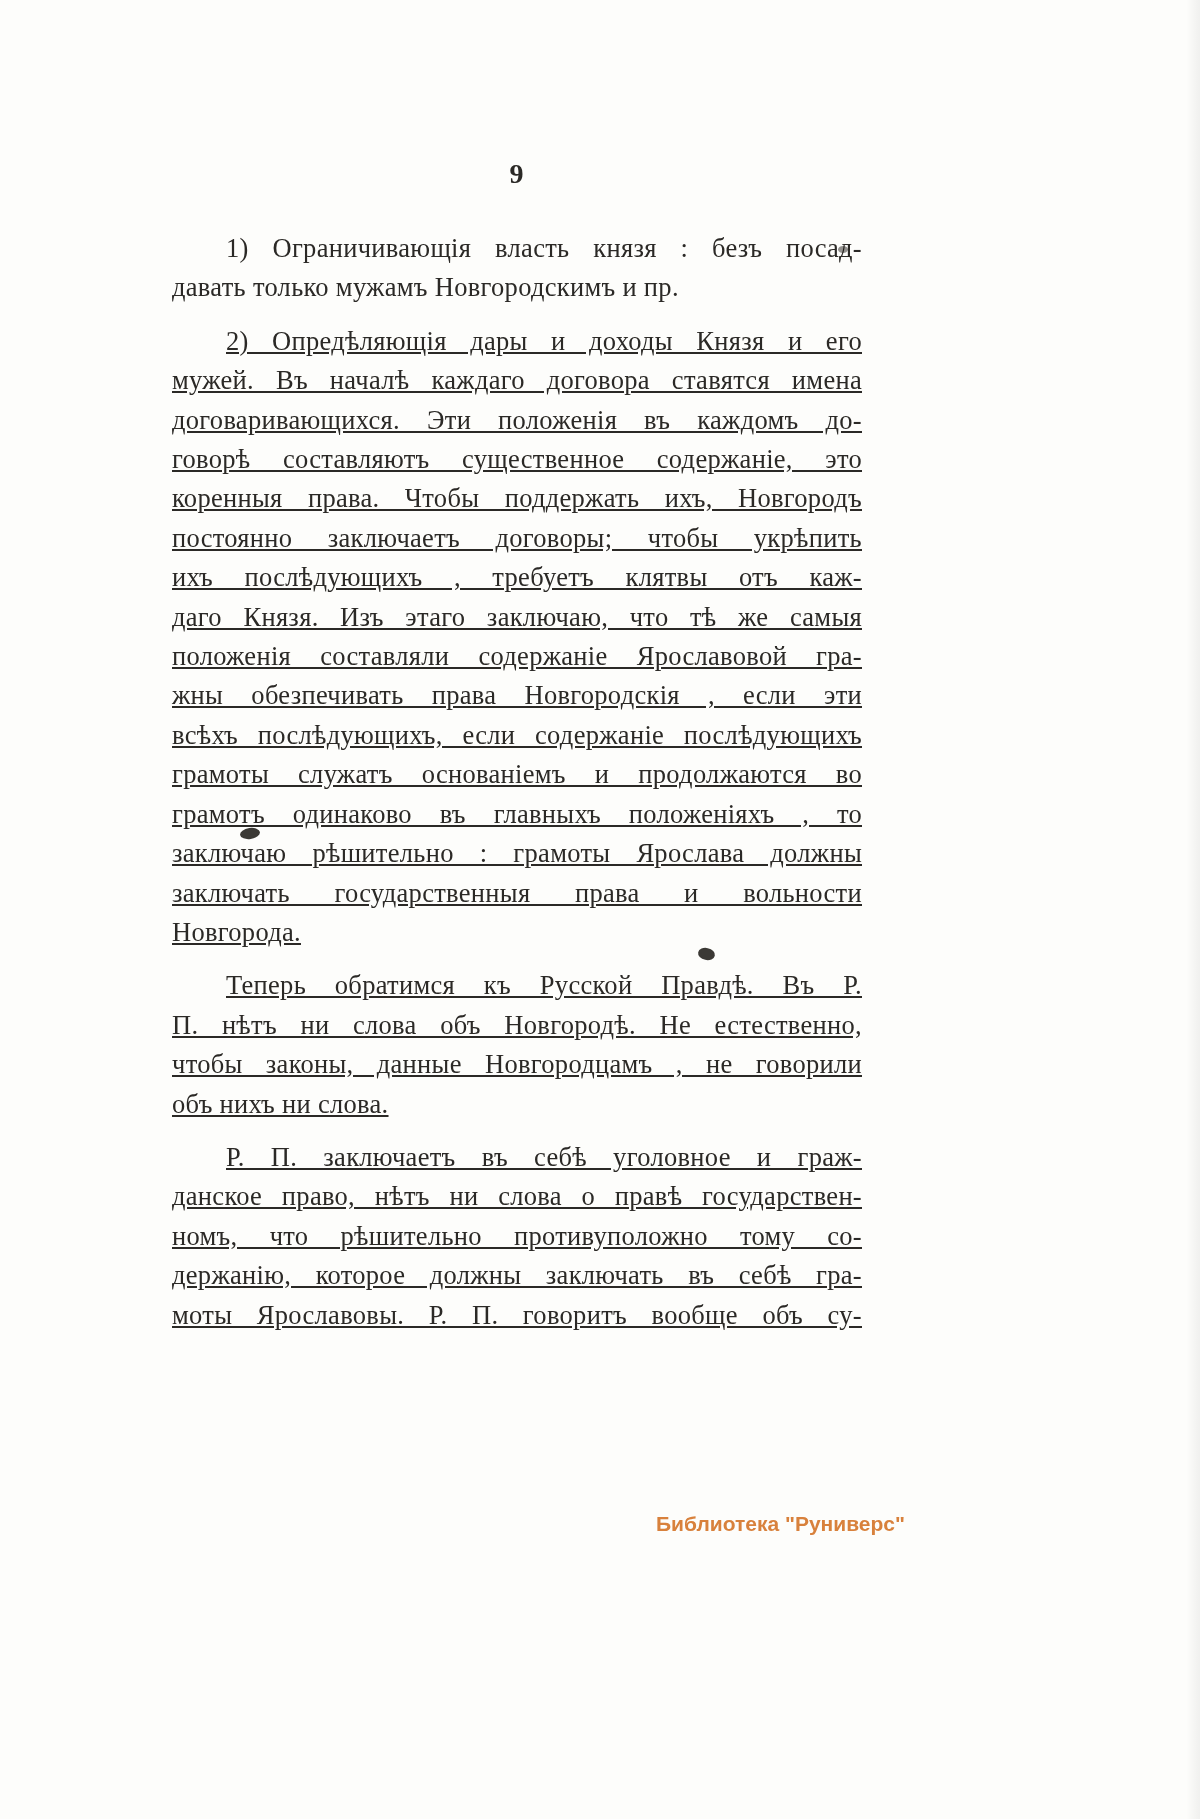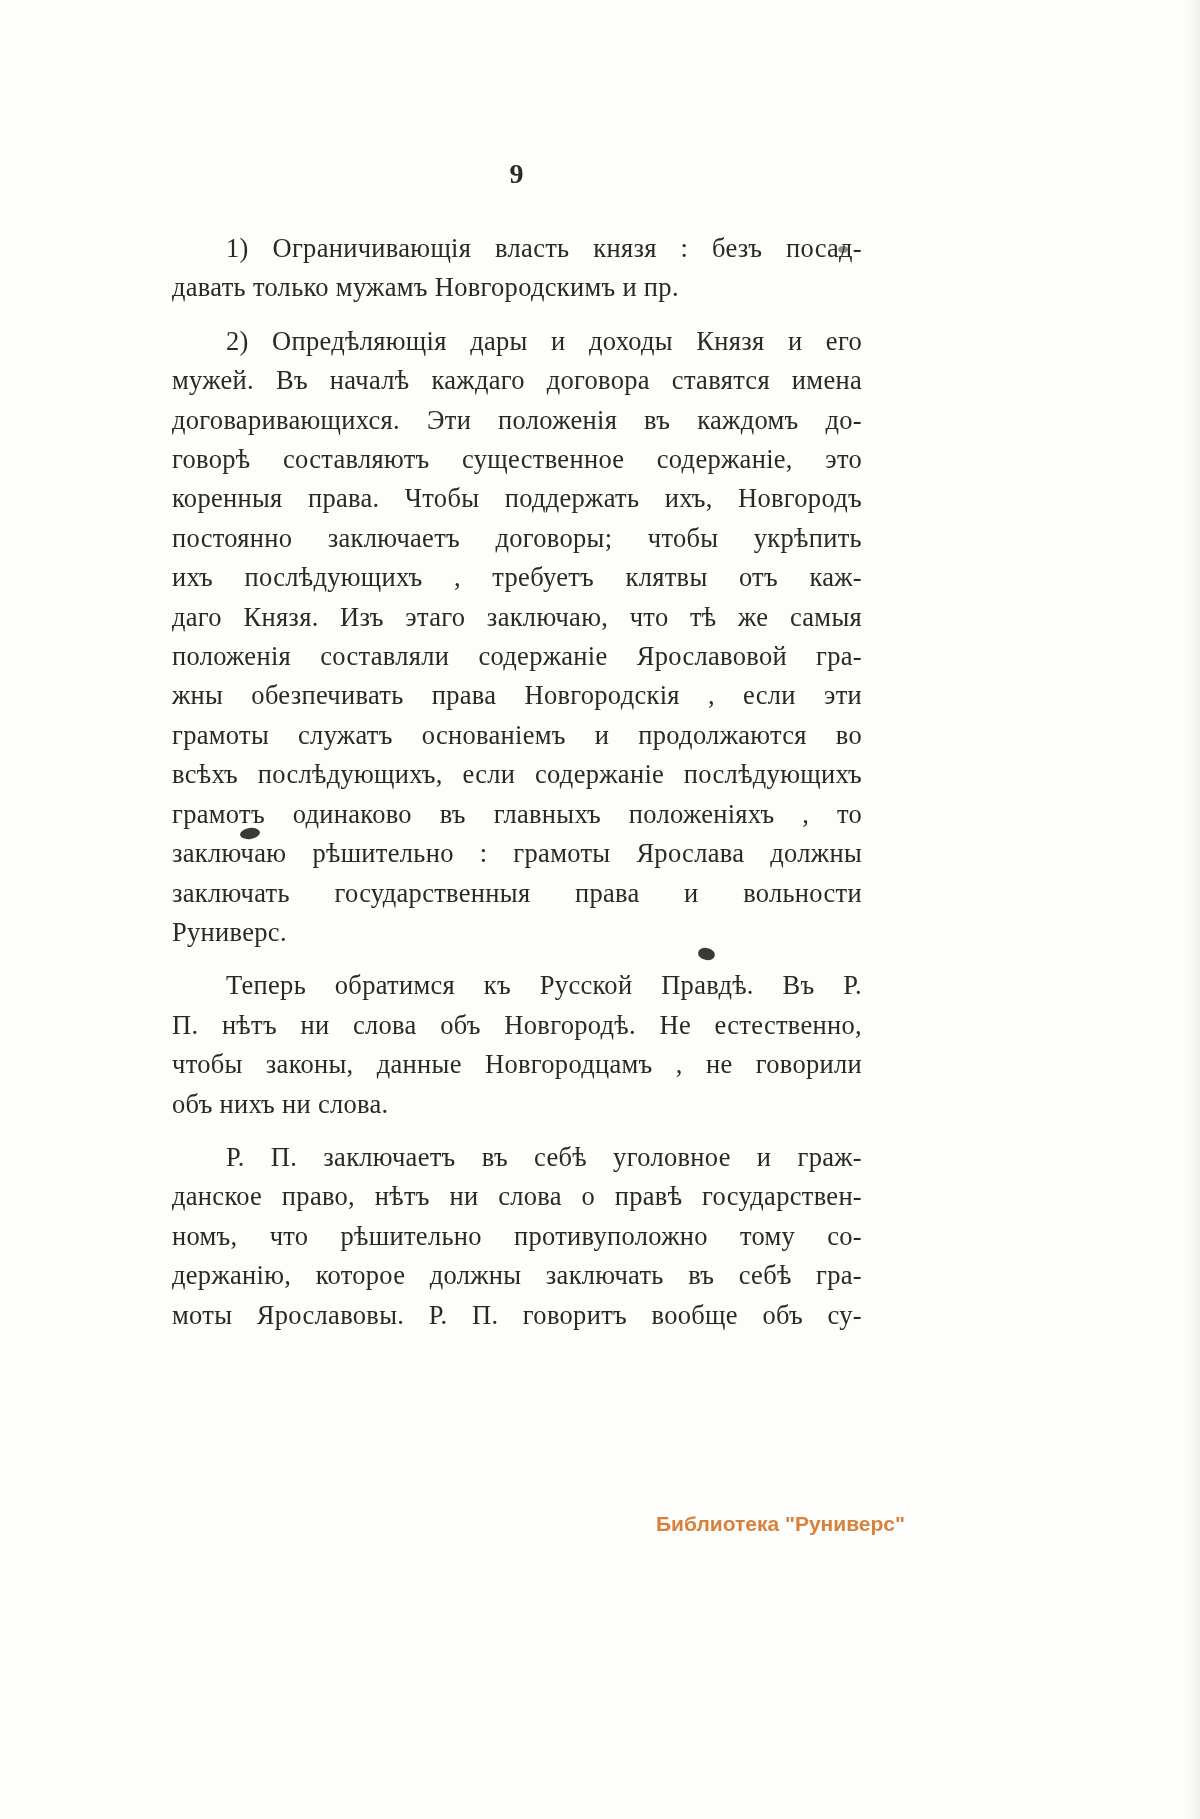--- a/index.html
+++ b/index.html
@@ -38,21 +38,21 @@
   .text-block {
     position: absolute;
     top: 220px;
     left: 163px;
     width: 708px;
     font-size: 26.5px;
     line-height: 39.4px;
     letter-spacing: 0.3px;
   }
   .paragraph { margin: 9px; }
-  .paragraph + .paragraph { margin-top: 14px; }
+  .paragraph + .paragraph { margin-top: 14px; text-decoration: underline; }
   .line {
     text-align: justify;
     text-align-last: justify;
     white-space: normal;
   }
   .line.first { text-indent: 54px; }
   .line.flush-last { text-align-last: left; }
   .watermark {
     position: absolute;
     top: 1512px;
@@ -90,26 +90,26 @@
         <div class="line first">2) Опредѣляющія дары и доходы Князя и его</div>
         <div class="line">мужей. Въ началѣ каждаго договора ставятся имена</div>
         <div class="line">договаривающихся. Эти положенія въ каждомъ до-</div>
         <div class="line">говорѣ составляютъ существенное содержаніе, это</div>
         <div class="line">коренныя права. Чтобы поддержать ихъ, Новгородъ</div>
         <div class="line">постоянно заключаетъ договоры; чтобы укрѣпить</div>
         <div class="line">ихъ послѣдующихъ , требуетъ клятвы отъ каж-</div>
         <div class="line">даго Князя. Изъ этаго заключаю, что тѣ же самыя</div>
         <div class="line">положенія составляли содержаніе Ярославовой гра-</div>
         <div class="line">жны обезпечивать права Новгородскія , если эти</div>
+        <div class="line">всѣхъ послѣдующихъ, если содержаніе послѣдующихъ</div>
         <div class="line">грамоты служатъ основаніемъ и продолжаются во</div>
-        <div class="line">всѣхъ послѣдующихъ, если содержаніе послѣдующихъ</div>
         <div class="line">грамотъ одинаково въ главныхъ положеніяхъ , то</div>
         <div class="line">заключаю рѣшительно : грамоты Ярослава должны</div>
         <div class="line">заключать государственныя права и вольности</div>
-        <div class="line flush-last">Руниверс.</div>
+        <div class="line flush-last">Новгорода.</div>
       </div>
       <div class="paragraph">
         <div class="line first">Теперь обратимся къ Русской Правдѣ. Въ Р.</div>
         <div class="line">П. нѣтъ ни слова объ Новгородѣ. Не естественно,</div>
         <div class="line">чтобы законы, данные Новгородцамъ , не говорили</div>
         <div class="line flush-last">объ нихъ ни слова.</div>
       </div>
       <div class="paragraph">
         <div class="line first">Р. П. заключаетъ въ себѣ уголовное и граж-</div>
         <div class="line">данское право, нѣтъ ни слова о правѣ государствен-</div>

